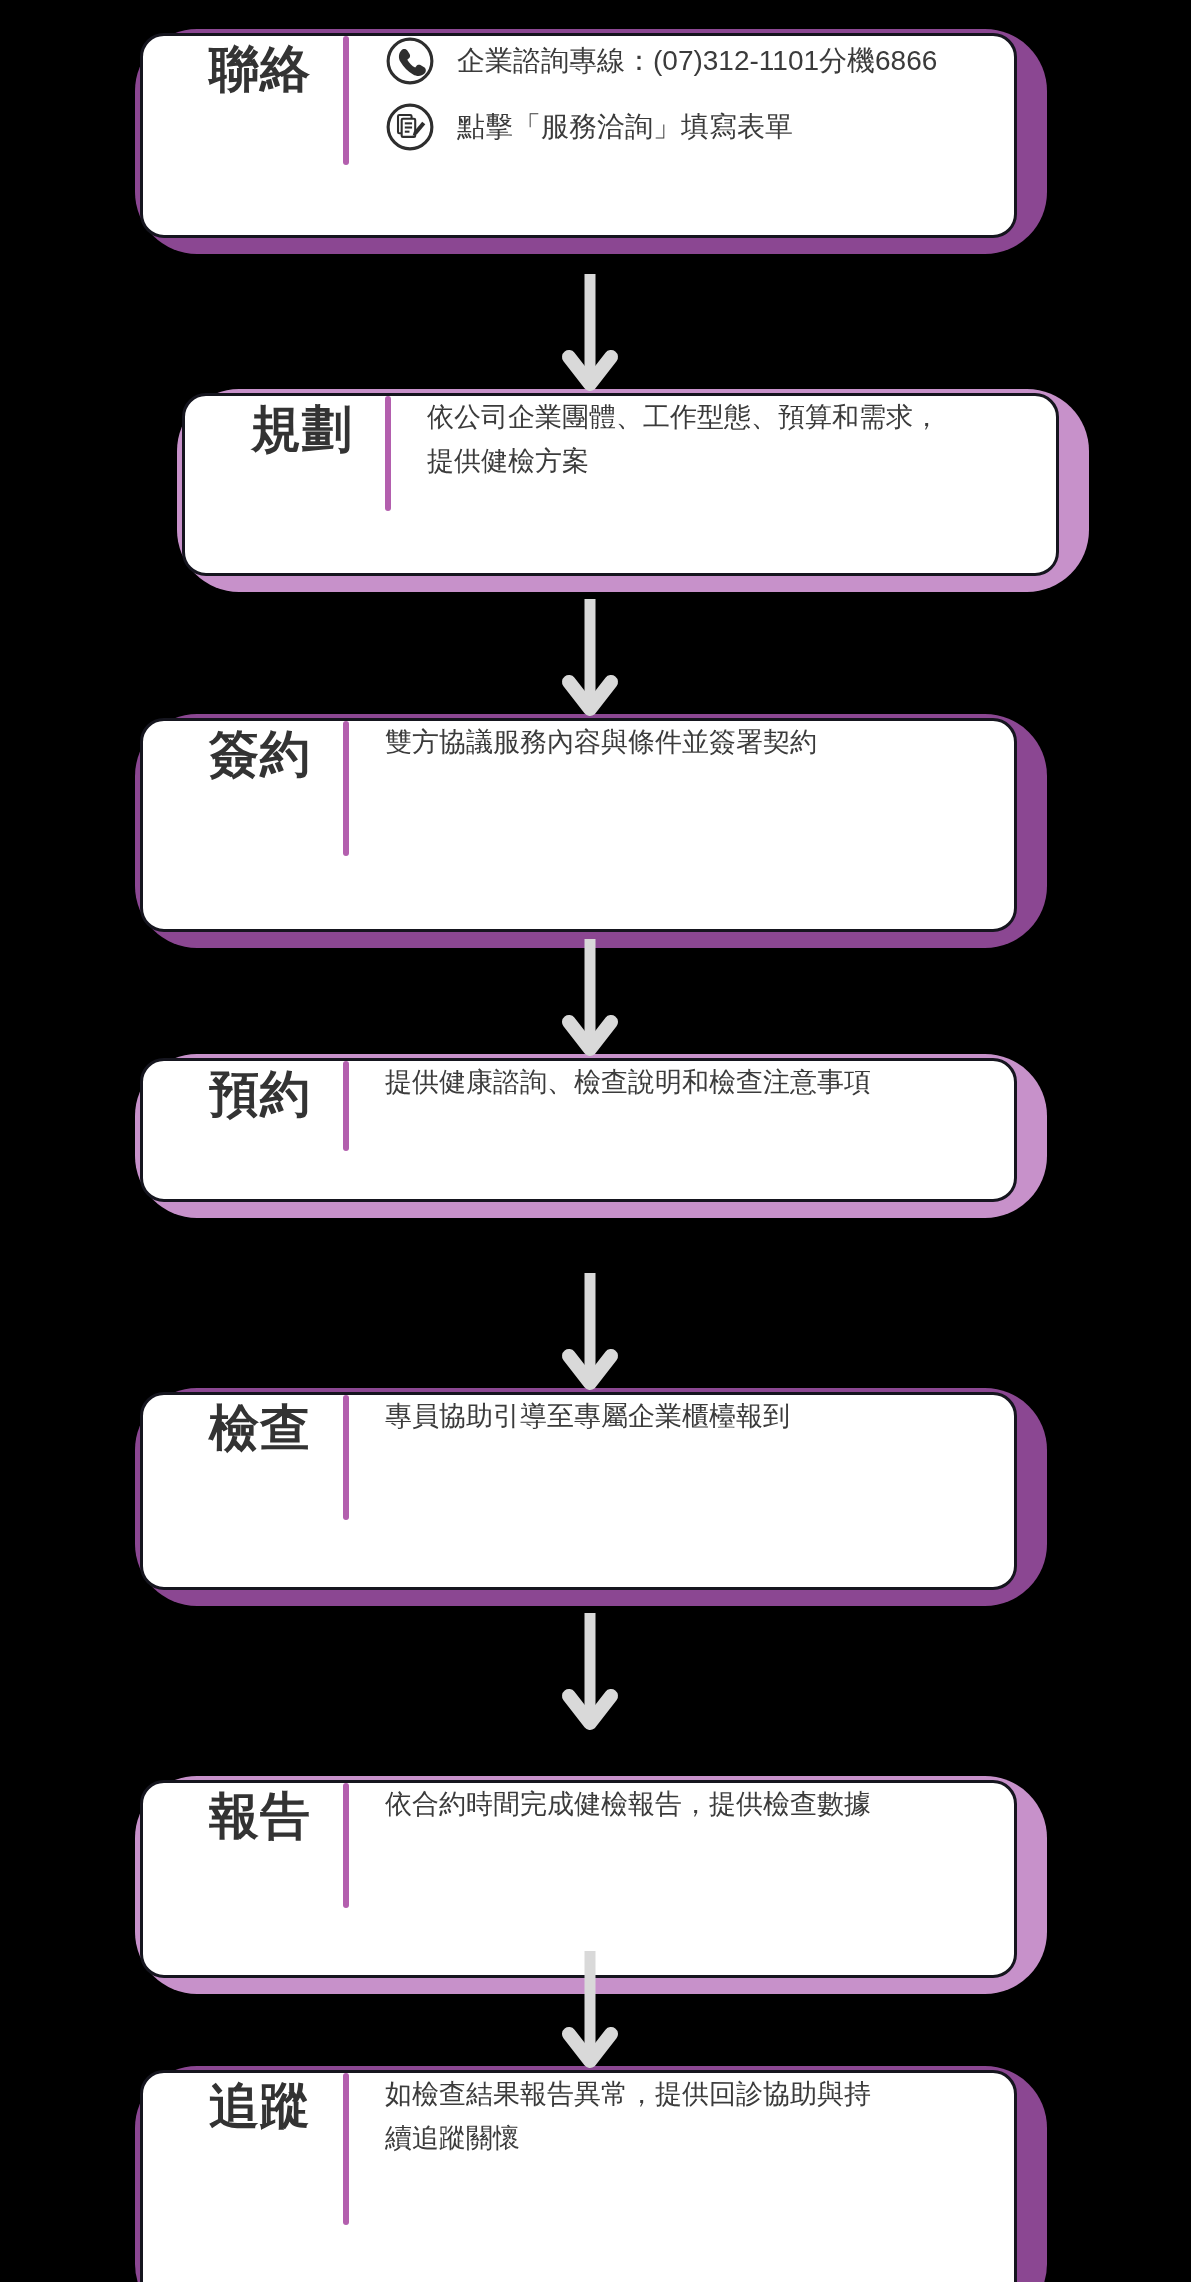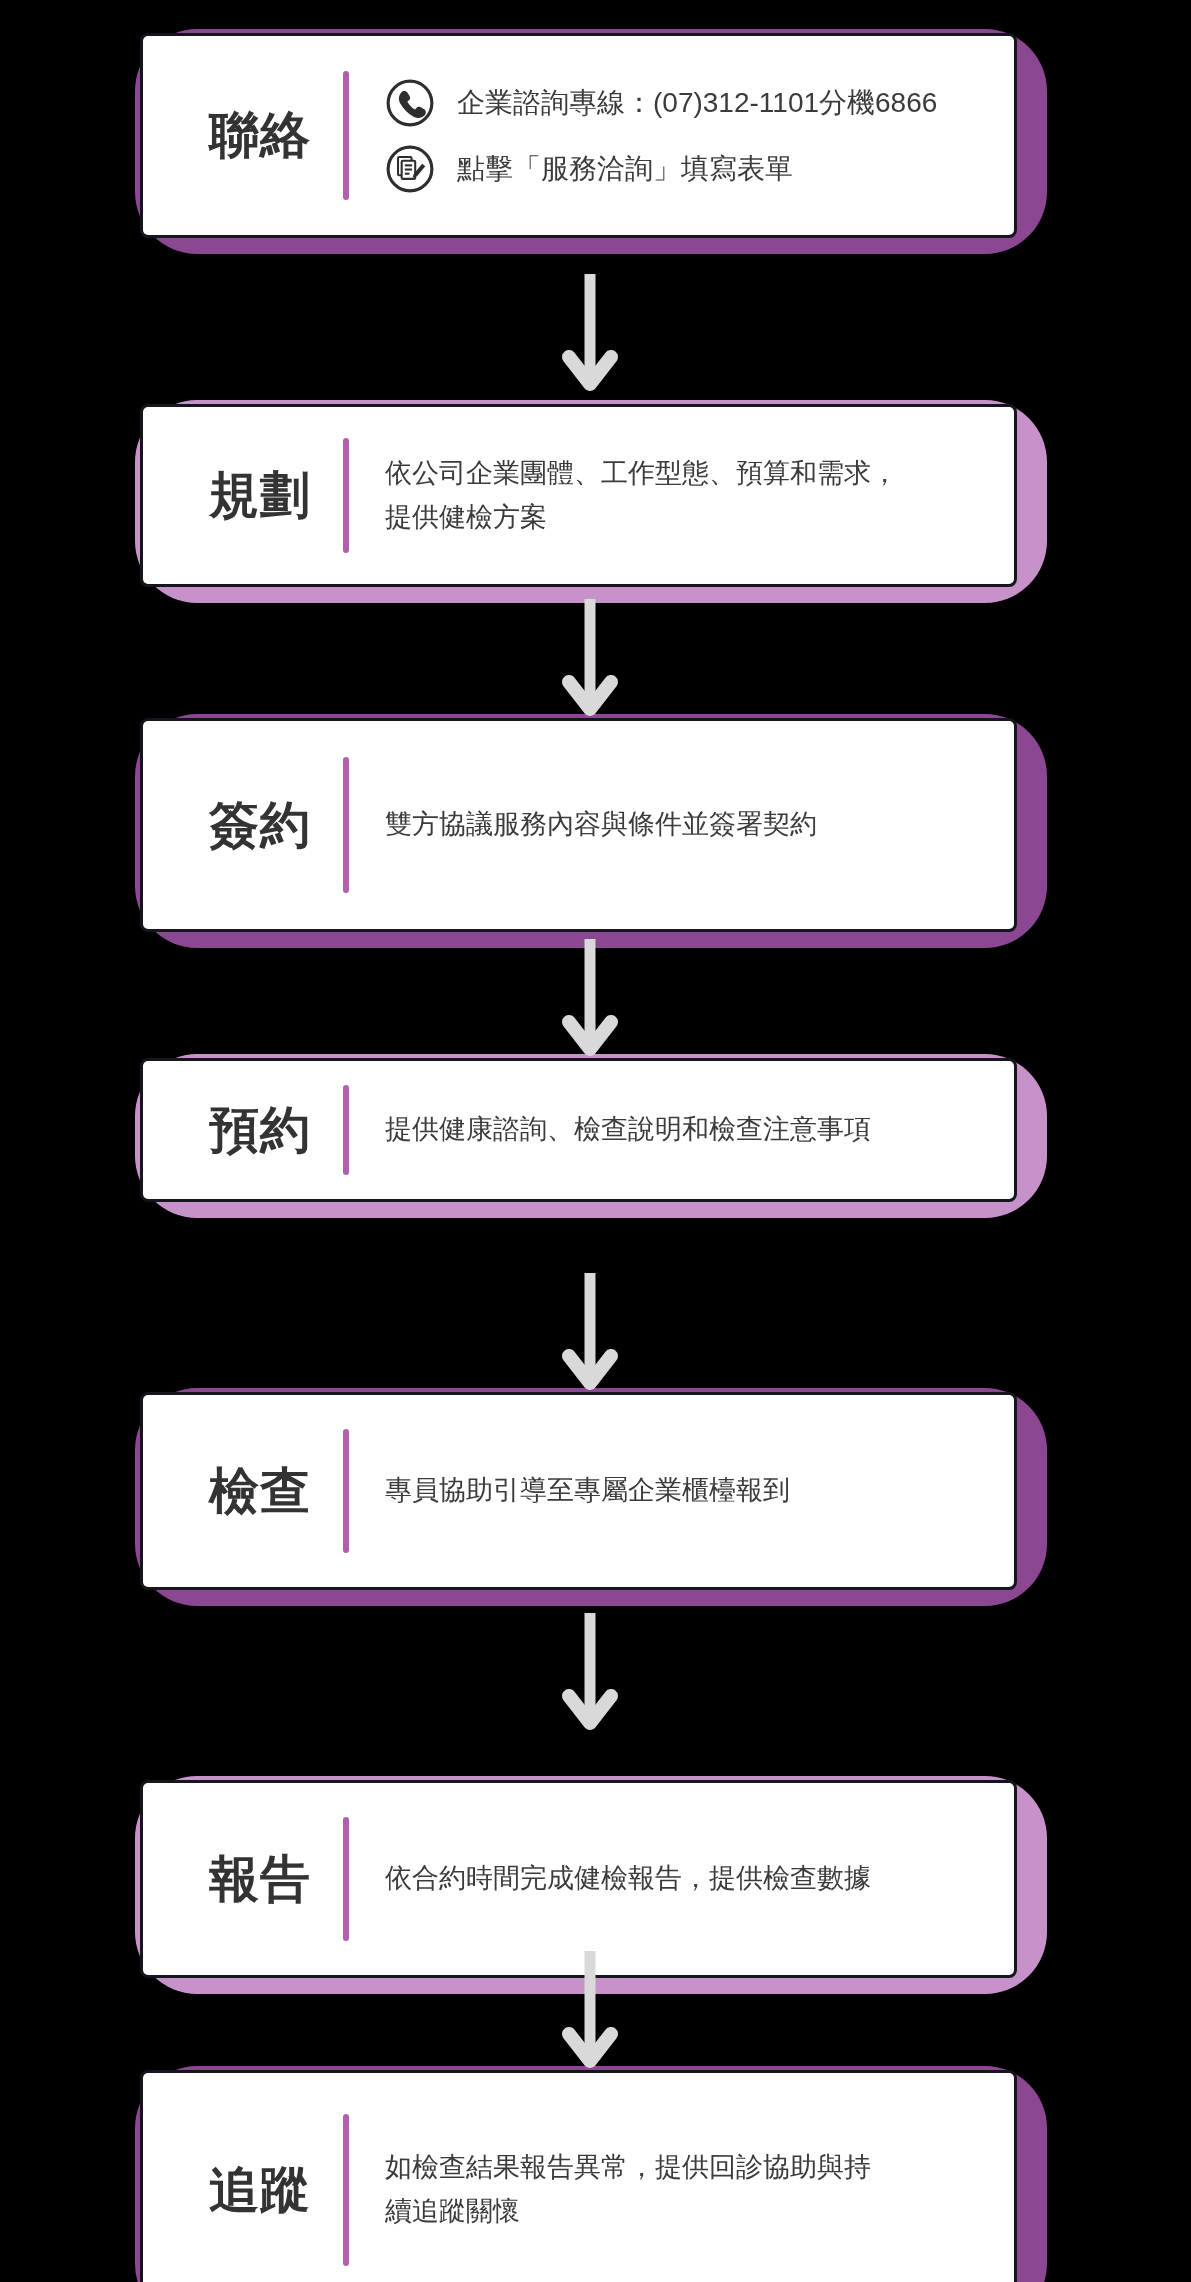--- a/index.html
+++ b/index.html
@@ -3,35 +3,35 @@
 <meta charset="utf-8">
 <style>
   html,body{margin:0;padding:0;background:#000;}
   .canvas{
     position:relative;width:1191px;height:2282px;overflow:hidden;
     background:var(--background,#000);
     font-family:"Liberation Sans","DejaVu Sans",sans-serif;
   }
   .card-wrap{position:absolute;left:140px;width:877px;}
   .pos1{top:33px;height:205px;}
-  .pos2{top:404px;height:183px;}
+  .pos2{top:393px;height:183px;margin-left:42px;}
   .pos3{top:718px;height:214px;}
   .pos4{top:1058px;height:144px;}
   .pos5{top:1392px;height:198px;}
   .pos6{top:1780px;height:198px;}
   .pos7{top:2070px;height:240px;}
   .card-shadow{position:absolute;top:-4px;left:-5px;right:-30px;bottom:-16px;border-radius:62px;}
   .shadow-dark{background:var(--shadow_dark,#8b4792);}
   .shadow-light{background:var(--shadow_light,#c791ca);}
   .card{
     position:absolute;inset:0;box-sizing:border-box;
     background:var(--card_fill,#fff);
     border:3px solid var(--card_outline,#15151e);
-    border-radius:8px;
-    display:flex;align-items:center;
+    border-radius:24px;
+    display:flex;
   }
   .step-title{
     flex:0 0 auto;width:200px;padding-left:34px;box-sizing:border-box;
     text-align:center;font-size:50px;font-weight:700;
     color:var(--title_text,#333);letter-spacing:1px;
   }
   .divider{flex:0 0 auto;width:6px;height:65%;border-radius:3px;background:var(--divider,#b35fae);}
   .card-body{flex:1;padding:0 34px 0 36px;}
   .desc{font-size:27px;line-height:1.62;color:var(--body_text,#3b3b3b);white-space:pre-line;}
   .info-row{display:flex;align-items:center;gap:22px;}

